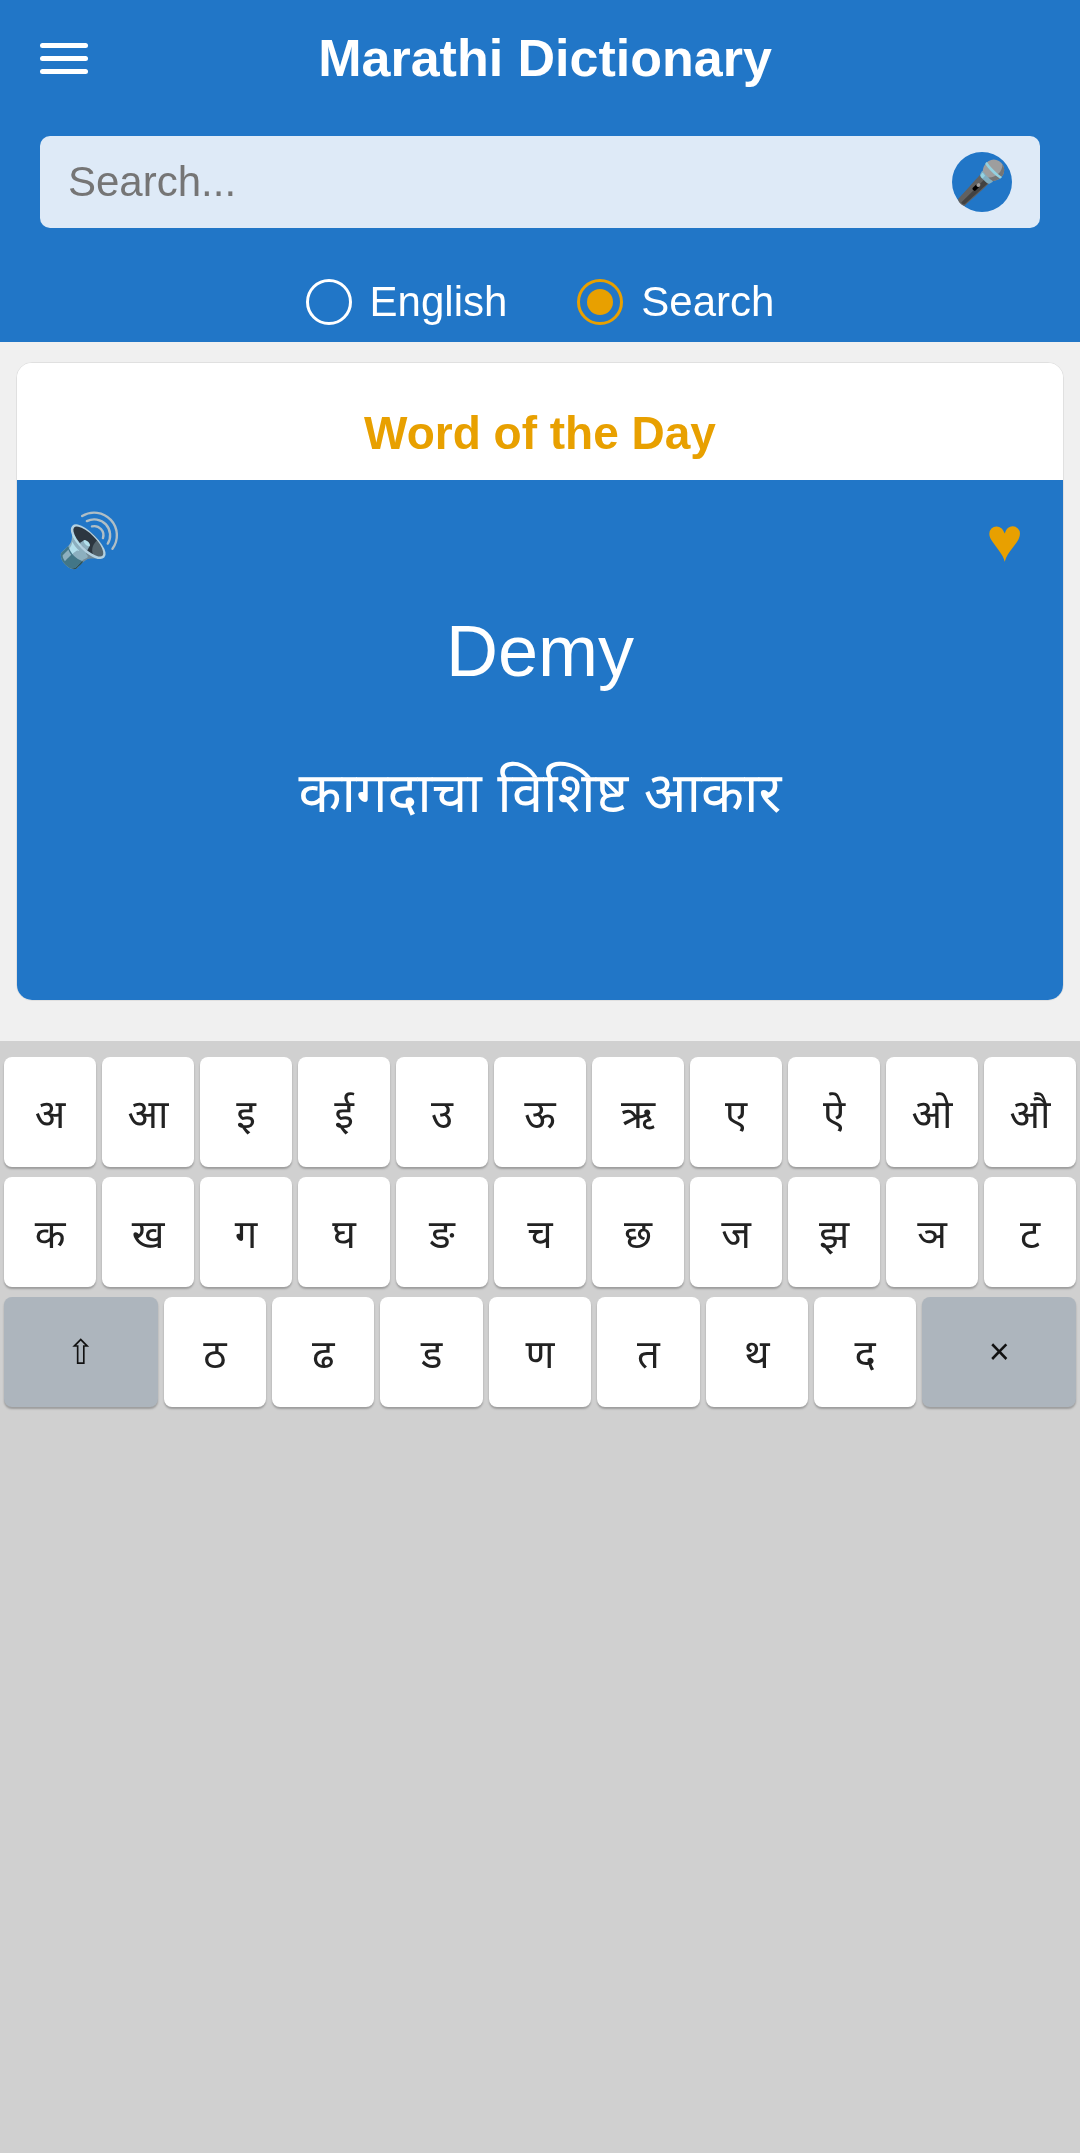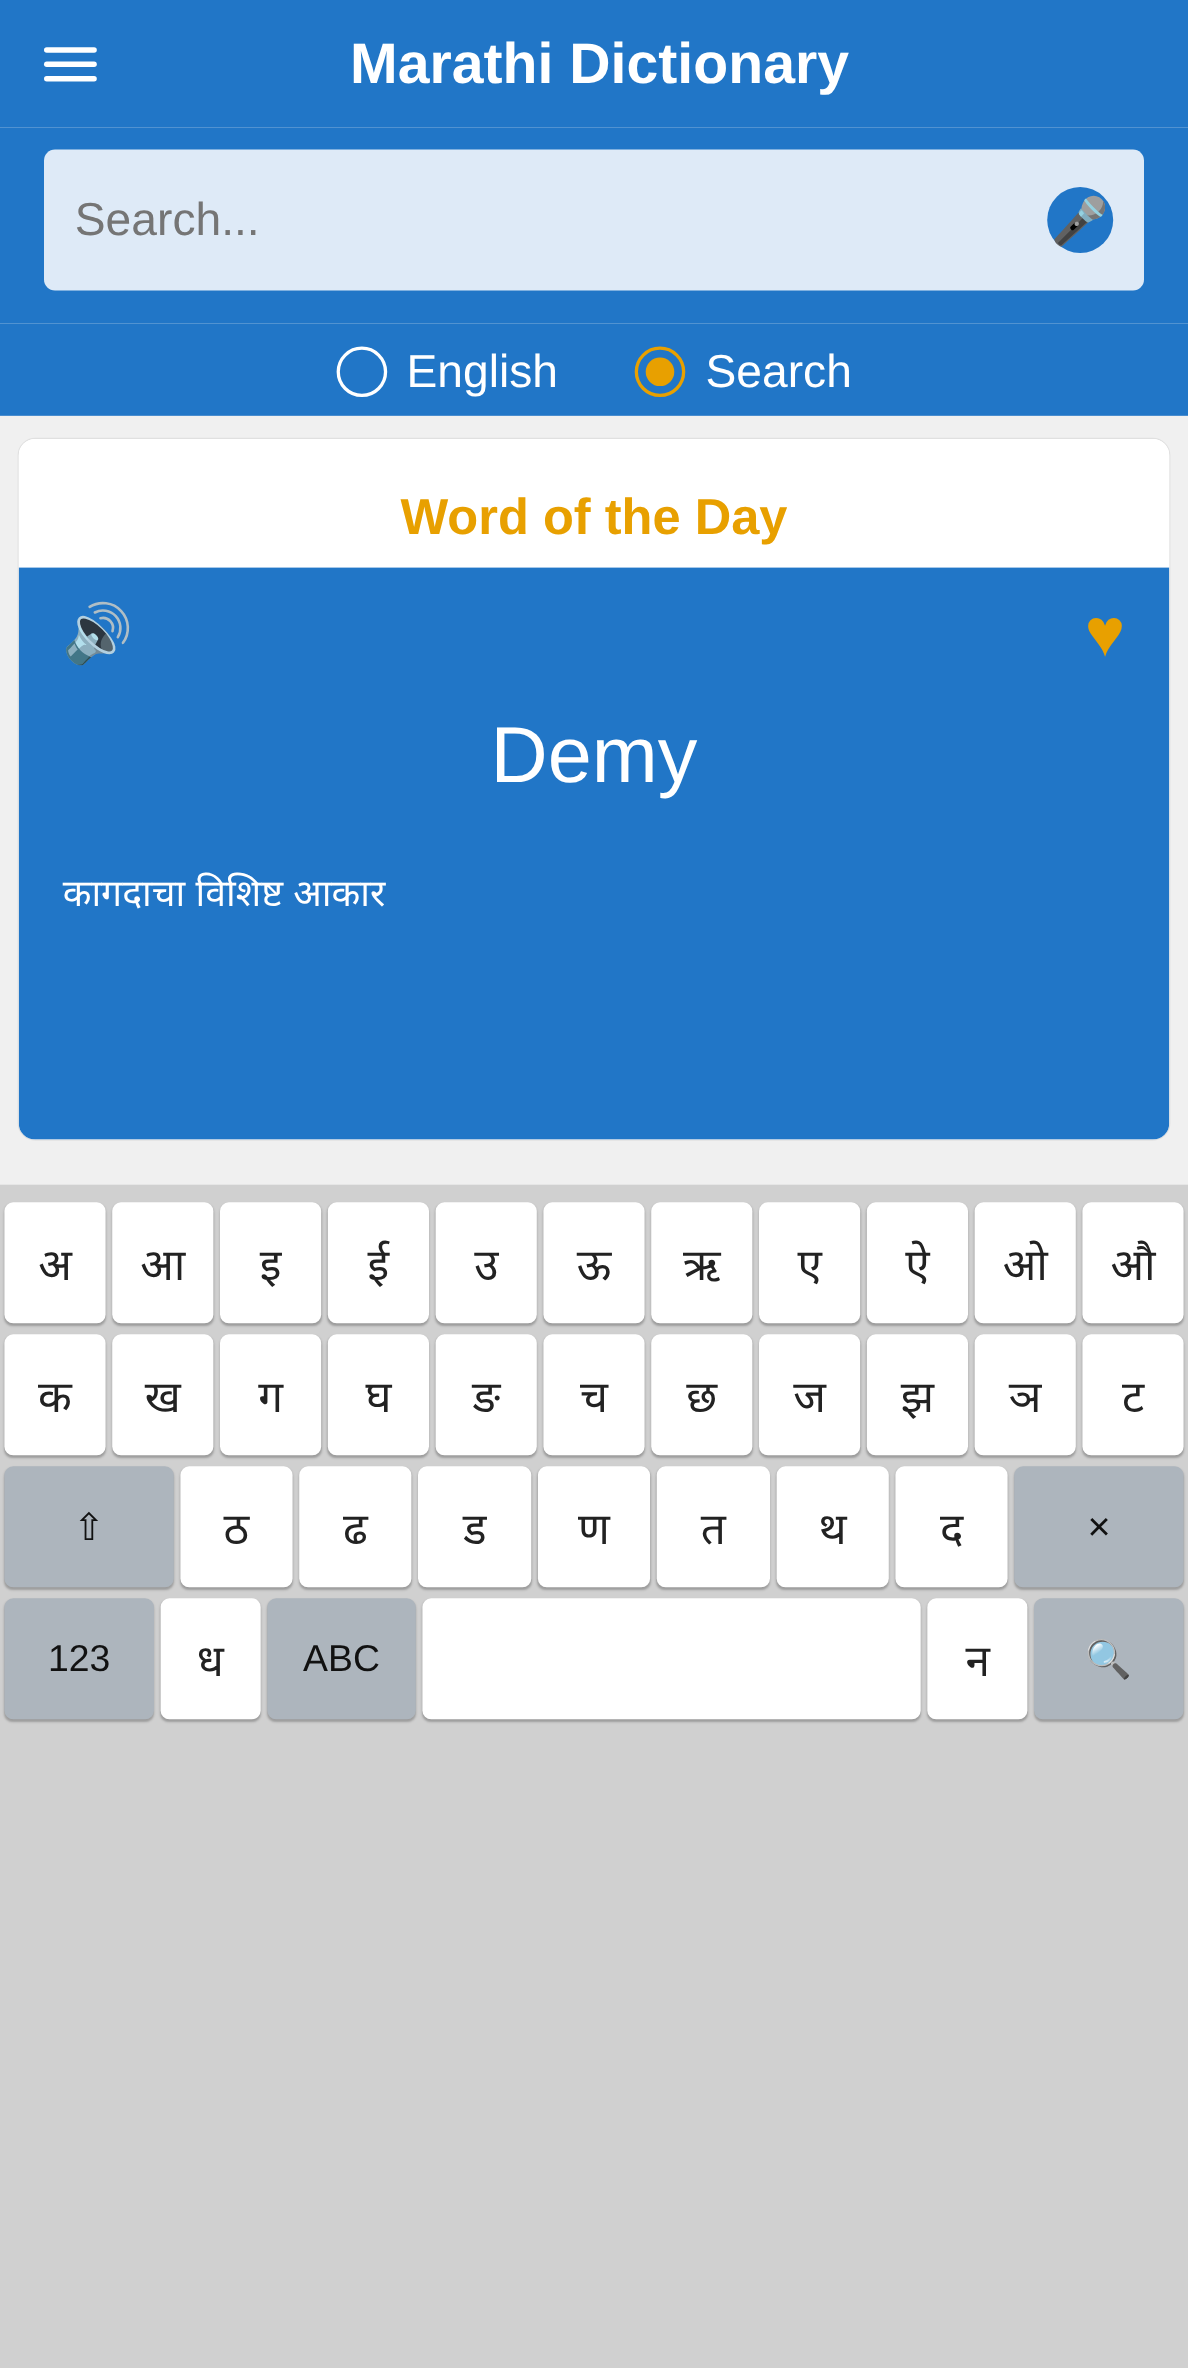--- a/index.html
+++ b/index.html
@@ -46,21 +46,21 @@
     
     .search-bar {
       background: #2176C7;
       padding: 20px 40px 30px;
     }
     .search-input-wrap {
       background: rgba(255,255,255,0.85);
       border-radius: 10px;
       display: flex;
       align-items: center;
-      padding: 34px 28px;
+      padding: 16px 28px;
     }
     .search-input-wrap input {
       flex: 1;
       border: none;
       background: transparent;
       font-size: 42px;
       color: #aaa;
       outline: none;
     }
     .mic-icon {
@@ -155,21 +155,22 @@
     }
     .wotd-word {
       color: white;
       font-size: 72px;
       text-align: center;
       margin-top: 100px;
       font-weight: 400;
     }
     .wotd-meaning {
       color: white;
-      font-size: 34px;
+      font-size: 56px;
+      text-align: center;
       margin-top: 60px;
       font-weight: 400;
     }
 
     
     .keyboard {
       background: #d0d0d0;
       padding: 16px 4px;
       flex: 1;
       margin-top: 20px;
@@ -288,21 +289,13 @@
     <div class="key">ठ</div>
     <div class="key">ढ</div>
     <div class="key">ड</div>
     <div class="key">ण</div>
     <div class="key">त</div>
     <div class="key">थ</div>
     <div class="key">द</div>
     <div class="key dark wide delete-key">×</div>
   </div>
 
-  <div class="key-row">
-    <div class="key dark wide">123</div>
-    <div class="key">ध</div>
-    <div class="key dark wide">ABC</div>
-    <div class="key space"></div>
-    <div class="key">न</div>
-    <div class="key dark wide">🔍</div>
-  </div>
 </div>
 
 </body></html>

